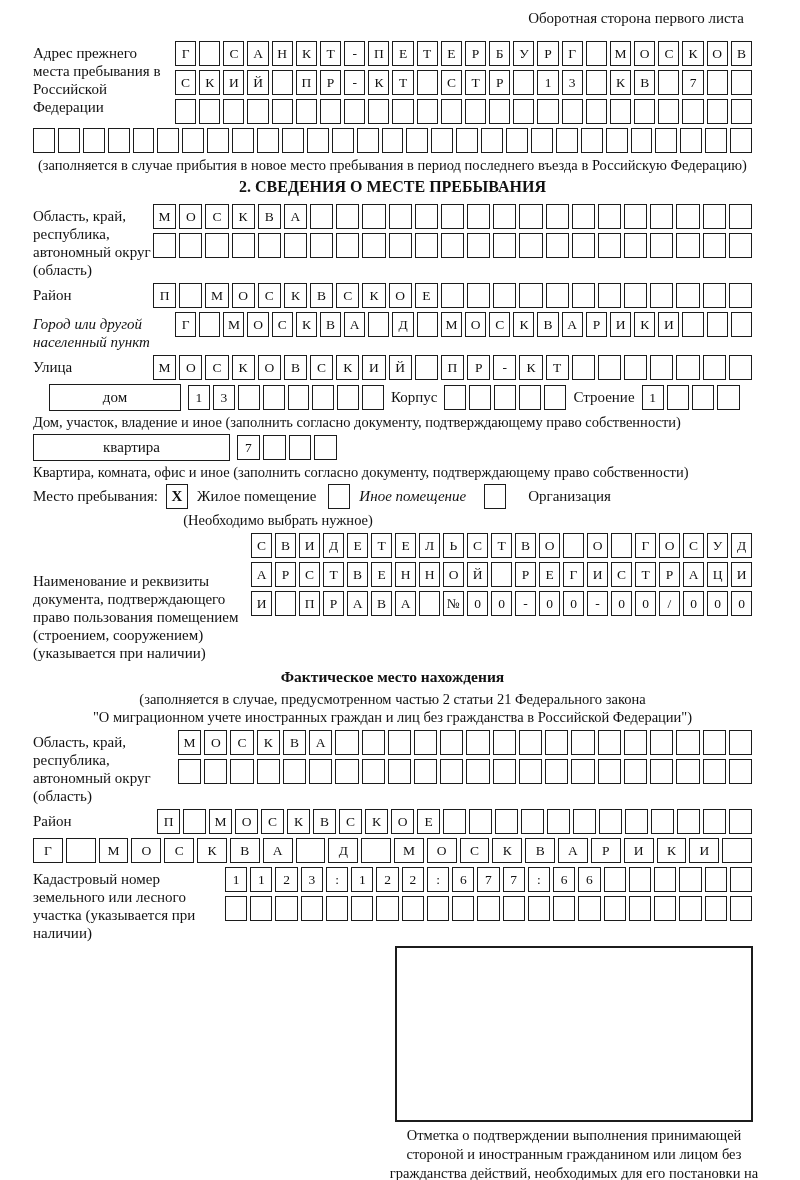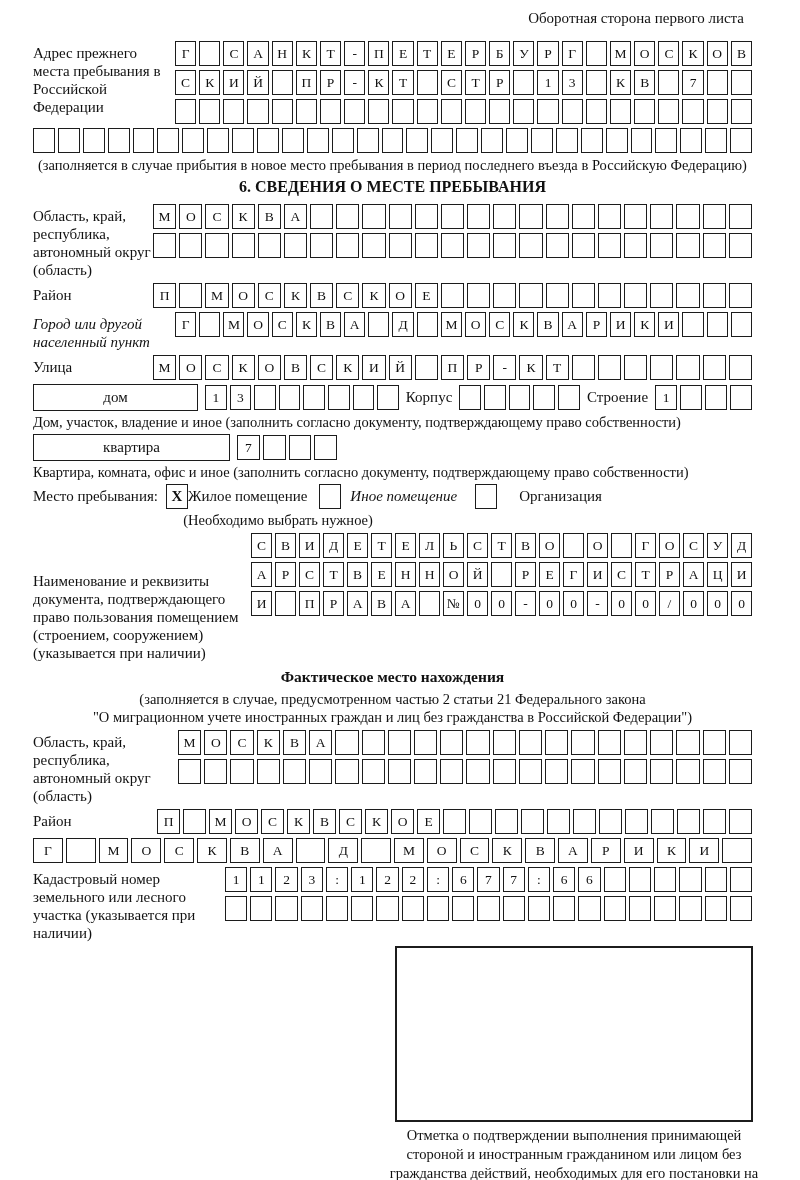--- a/index.html
+++ b/index.html
@@ -165,21 +165,21 @@
       <span class="bx"></span>
       <span class="bx"></span>
       <span class="bx"></span>
       <span class="bx"></span>
       <span class="bx"></span>
       <span class="bx"></span>
       <span class="bx"></span>
     </div>
   <div class="note">(заполняется в случае прибытия в новое место пребывания в период последнего въезда в Российскую Федерацию)</div>
 
-  <div class="heading">6. СВЕДЕНИЯ О МЕСТЕ ПРЕБЫВАНИЯ</div>
+  <div class="heading">2. СВЕДЕНИЯ О МЕСТЕ ПРЕБЫВАНИЯ</div>
 
   <div class="frow">
     <div class="lbl" style="width:120px;">Область, край, республика, автономный округ (область)</div>
     <div class="rows">
       <div class="boxes" style="grid-template-columns: repeat(23, 1fr);">
           <span class="bx">М</span>
           <span class="bx">О</span>
           <span class="bx">С</span>
           <span class="bx">К</span>
           <span class="bx">В</span>
@@ -318,21 +318,21 @@
           <span class="bx"></span>
           <span class="bx"></span>
           <span class="bx"></span>
           <span class="bx"></span>
           <span class="bx"></span>
         </div>
     </div>
   </div>
 
   <div class="inlinerow">
-    <div class="widebox" style="width:165px;">дом</div>
+    <div class="widebox" style="width:132px;margin-left:16px;">дом</div>
     <div class="boxes" style="width: 196px; margin-left: 7px; grid-template-columns: repeat(8, 1fr);">
         <span class="bx">1</span>
         <span class="bx">3</span>
         <span class="bx"></span>
         <span class="bx"></span>
         <span class="bx"></span>
         <span class="bx"></span>
         <span class="bx"></span>
         <span class="bx"></span>
       </div>
@@ -361,21 +361,21 @@
         <span class="bx"></span>
         <span class="bx"></span>
         <span class="bx"></span>
       </div>
   </div>
   <div class="leftnote">Квартира, комната, офис и иное (заполнить согласно документу, подтверждающему право собственности)</div>
 
   <div class="mestorow">
     <span>Место пребывания:</span>
     <span class="chk" style="margin-left:8px;">X</span>
-    <span style="">Жилое помещение</span>
+    <span style="margin-left:9px;">Жилое помещение</span>
     <span class="chk" style="margin-left:12px;"></span>
     <span style="margin-left:9px;font-style:italic;">Иное помещение</span>
     <span class="chk" style="margin-left:18px;"></span>
     <span style="margin-left:22px;">Организация</span>
   </div>
   <div class="smallnote" style="width:430px; margin:2px 0 4px 30px;">(Необходимо выбрать нужное)</div>
 
   <div class="frow">
     <div class="lbl" style="width:218px; padding-right:10px;margin-top:36px;">Наименование и реквизиты документа, подтверждающего право пользования помещением (строением, сооружением) (указывается при наличии)</div>
     <div class="rows">

